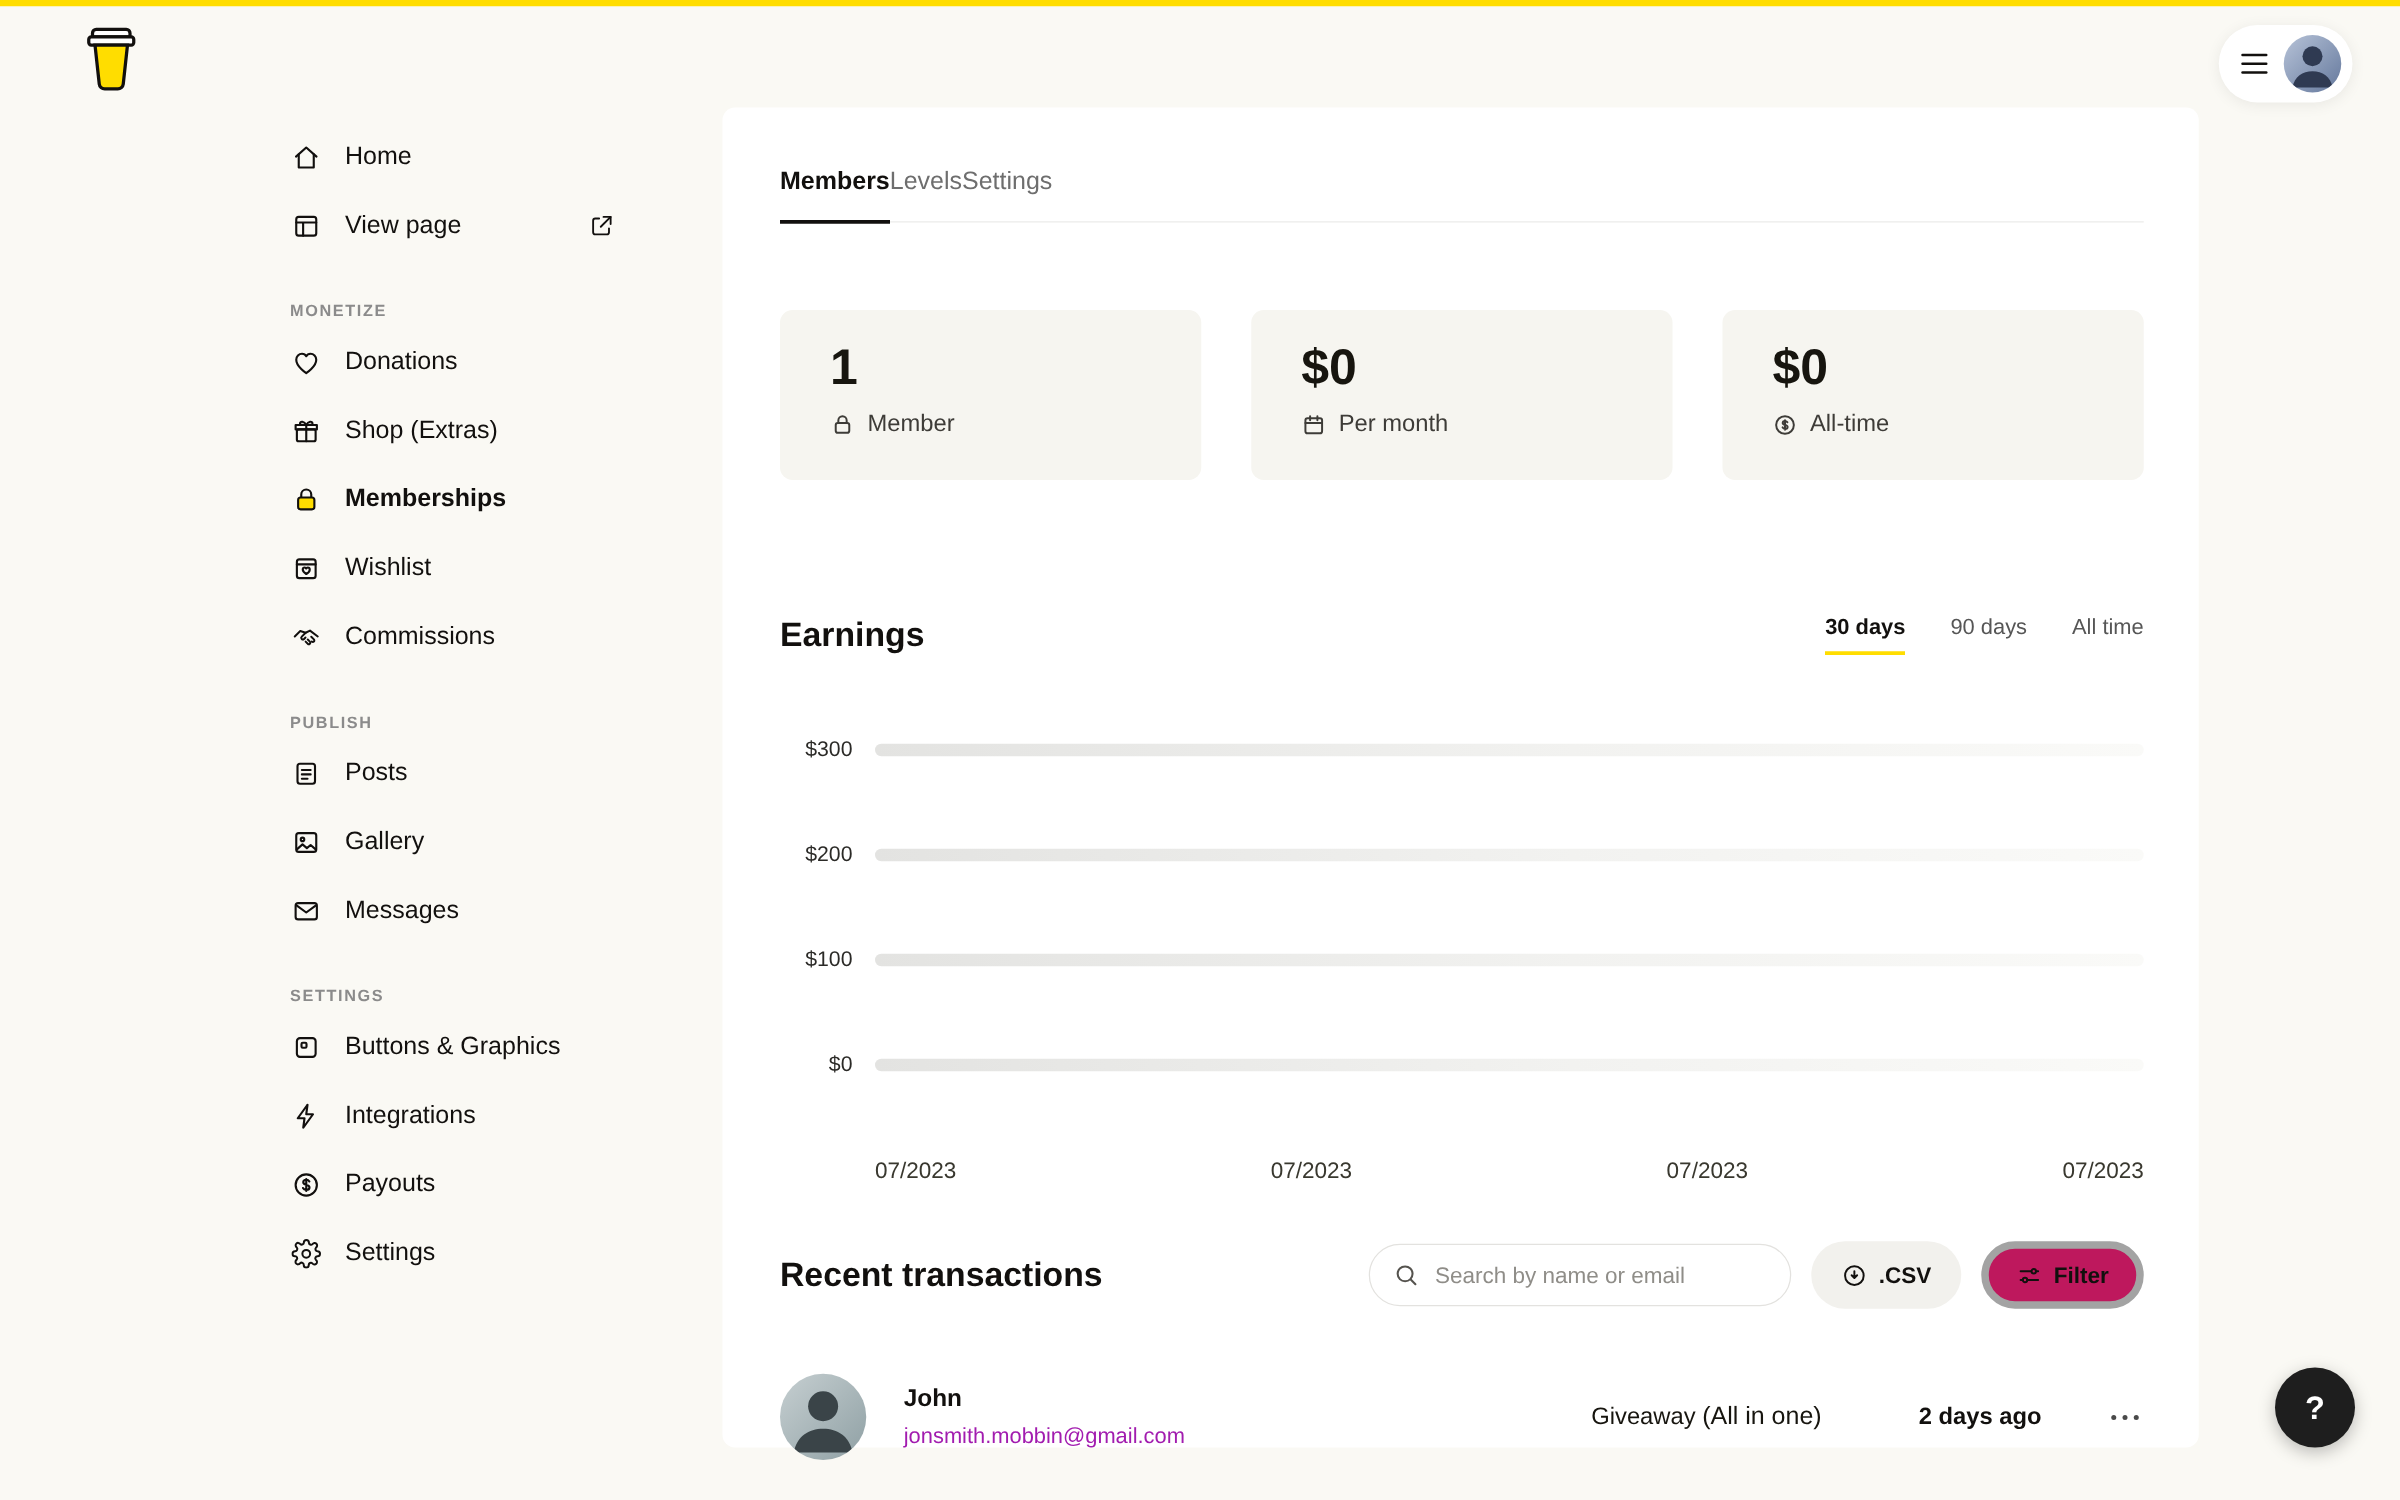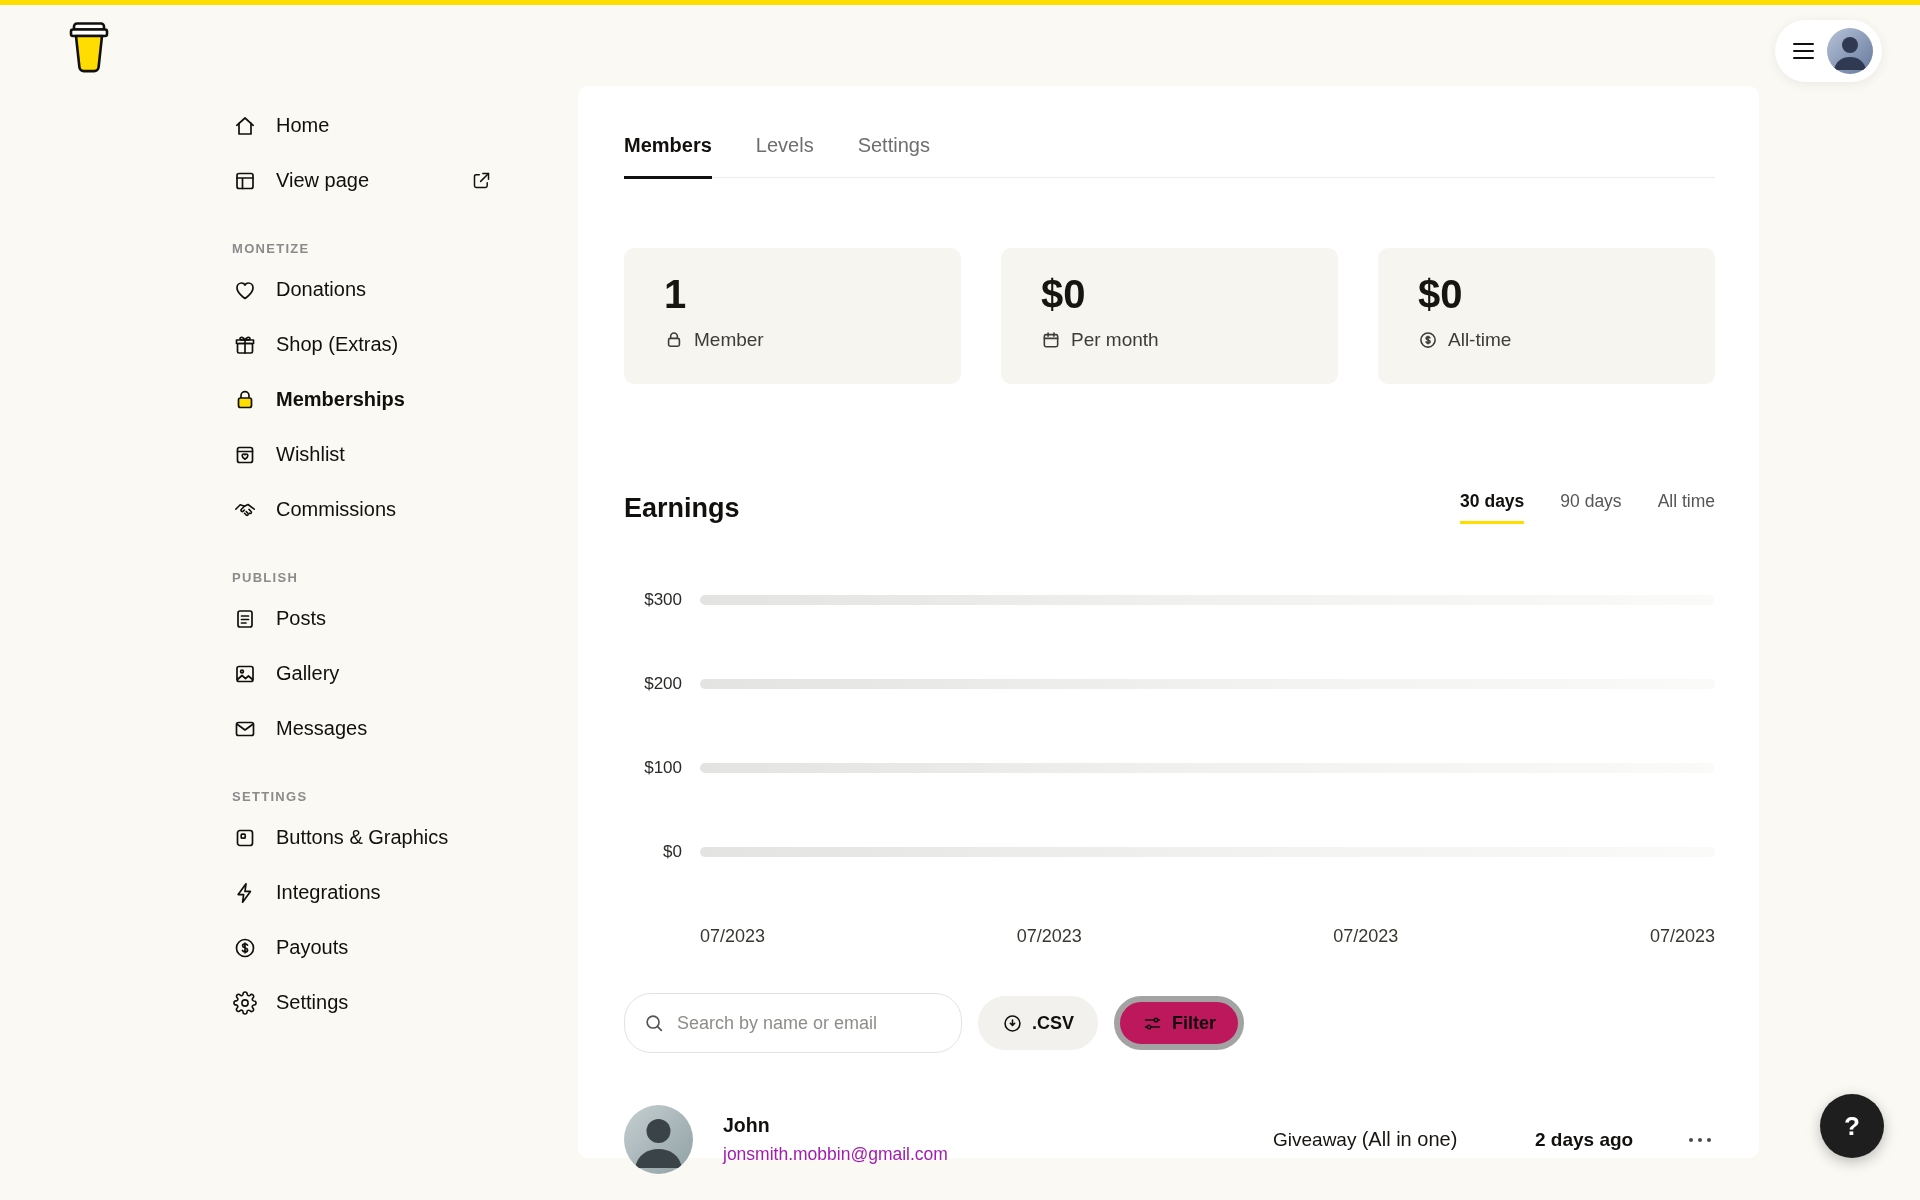--- a/index.html
+++ b/index.html
@@ -35,21 +35,21 @@
   .side-item.active { font-weight:700; }
   .side-item .trail { margin-left:84px; }
   .section-title { margin-top:26px; height:28px; display:flex; align-items:center; font-size:13px; font-weight:700; letter-spacing:1.3px; color:#8B8B8B; }
 
   
   .card {
     position:absolute; left:578px; top:86px; width:1181px; height:1072px;
     background:#fff; border-radius:10px; padding:48px 44px 0 46px;
   }
 
-  .tabs { display:flex; gap:44px; border-bottom:1px solid #ECECEA; }
+  .tabs { display:flex; border-bottom:1px solid #ECECEA; }
   .tab { font-size:20px; color:#6E6E6E; padding-bottom:19px; border-bottom:3px solid transparent; margin-bottom:-2px; cursor:pointer; }
   .tab.active { color:#12100E; font-weight:700; border-bottom-color:#12100E; }
 
   .stats { display:flex; gap:40px; margin-top:70px; }
   .stat-card { width:338px; height:136px; background:#F6F5F0; border-radius:10px; padding:24px 0 0 40px; }
   .stat-value { font-size:40px; font-weight:700; color:#17150F; }
   .stat-label-row { display:flex; align-items:center; gap:10px; margin-top:12px; font-size:19px; color:#3E3C38; }
 
   .earn-head { display:flex; justify-content:space-between; align-items:flex-end; margin-top:64px; }
   .earn-title { font-size:27px; font-weight:700; }
@@ -60,21 +60,21 @@
   .chart { margin-top:66px; }
   .chart-row { display:flex; align-items:center; gap:18px; margin-bottom:64px; }
   .chart-row:last-of-type { margin-bottom:0; }
   .ytick { width:58px; text-align:right; font-size:17px; color:#2B2A27; }
   .bar { flex:1; height:10px; border-radius:6px; background:linear-gradient(90deg,#E3E3E1 0%,#F2F2F0 55%,#FAFAF8 100%); }
   .xlabels { display:flex; justify-content:space-between; margin:54px 0 0 76px; font-size:18px; color:#39382F; }
 
   .txn-head { display:flex; align-items:center; gap:16px; margin-top:46px; }
   .txn-title { font-size:27px; font-weight:700; flex:1; }
   .search-pill {
-    width:338px; height:60px; border:1px solid #E3E2DF; border-radius:27px;
+    width:338px; height:50px; border:1px solid #E3E2DF; border-radius:27px;
     display:flex; align-items:center; gap:12px; padding:0 18px; background:#fff;
   }
   .search-pill input { border:none; outline:none; font-size:18px; width:240px; color:#12100E; background:transparent; font-family:"Liberation Sans",sans-serif; }
   .search-pill input::placeholder { color:#8F8D88; }
   .pill-btn { height:54px; border-radius:27px; display:flex; align-items:center; gap:9px; font-size:18px; font-weight:700; cursor:pointer; }
   .csv-btn { background:#F2F1ED; padding:0 24px; }
   .filter-btn { background:#be185d; border:6px solid #a3a3a3; padding:0 22px; }
 
   .txn-row { display:flex; align-items:center; margin-top:52px; }
   .txn-left { flex:1; display:flex; align-items:center; gap:30px; }
@@ -358,20 +358,21 @@
     </div>
     <div class="xlabels">
       <span>07/2023</span>
       <span>07/2023</span>
       <span>07/2023</span>
       <span>07/2023</span>
     </div>
   </div>
 
   <div class="txn-head">
+    <h2 class="txn-title">Recent transactions</h2>
     <div class="search-pill">
       <span>
         <svg width="22" height="22" viewBox="0 0 24 24" fill="none" stroke="#55534E" stroke-width="1.8" stroke-linecap="round">
             <circle cx="11" cy="11" r="6.5"></circle>
             <path d="M15.9 15.9 20 20"></path>
           </svg>
       </span>
       <input type="text" placeholder="Search by name or email" style="">
     </div>
     <div class="pill-btn csv-btn">

